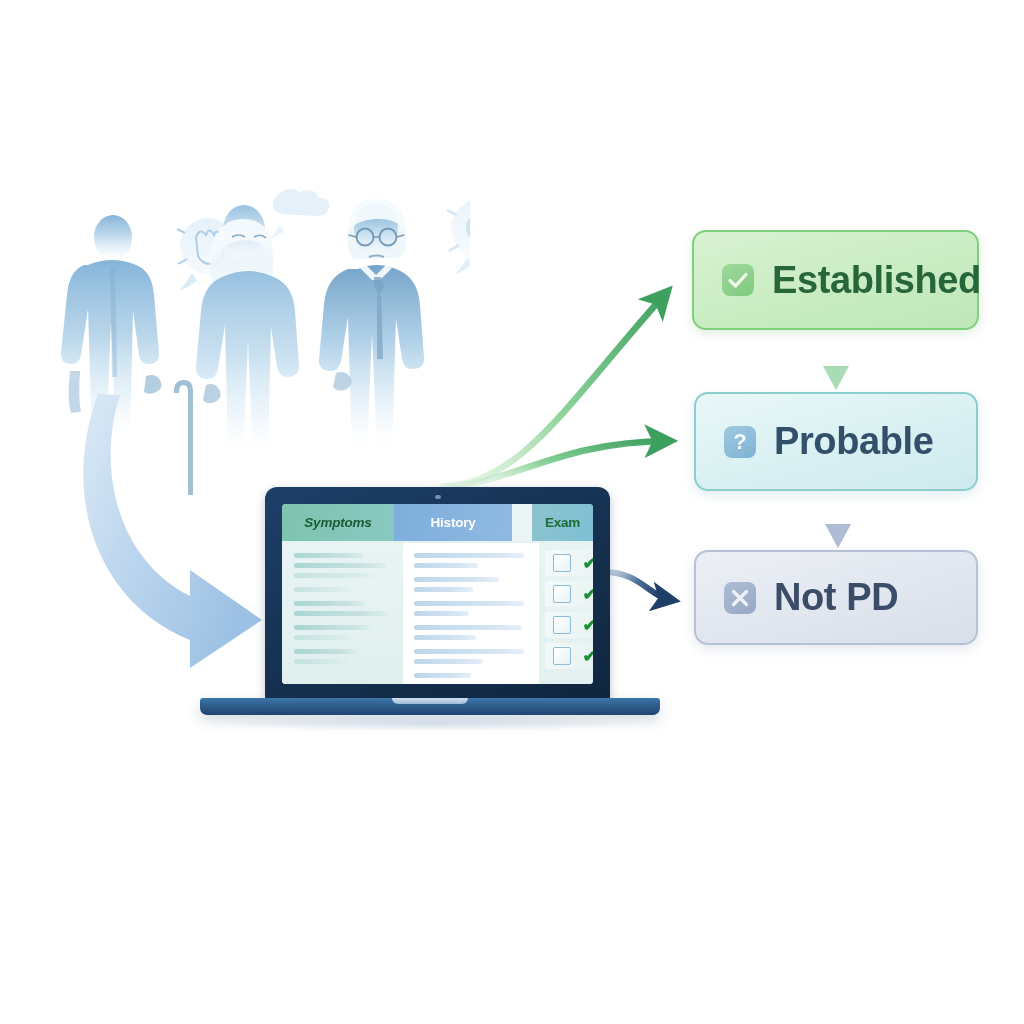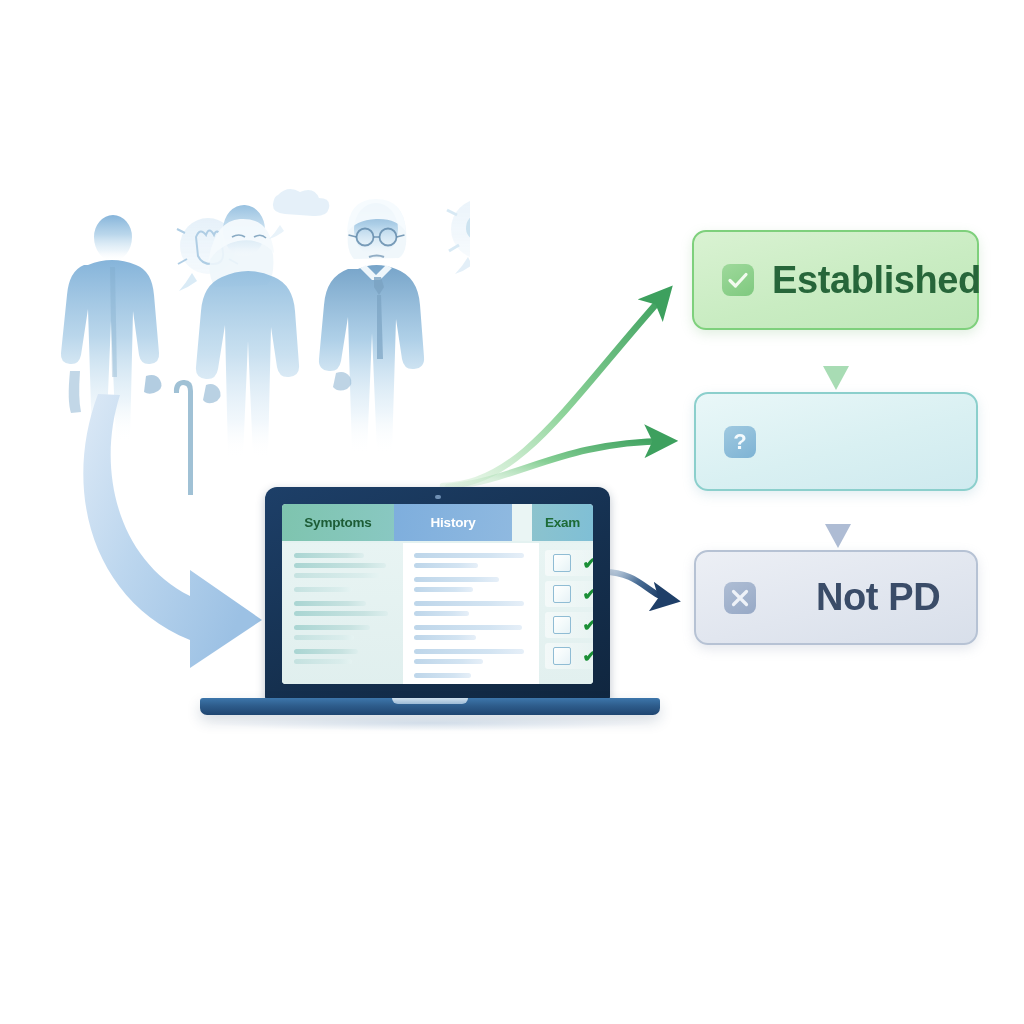--- a/index.html
+++ b/index.html
@@ -79,20 +79,21 @@
     justify-content: center;
     font-size: 13.5px;
     font-weight: bold;
     letter-spacing: -0.2px;
     white-space: nowrap;
   }
   .tab-symptoms {
     flex: 0 0 36%;
     background: linear-gradient(100deg, #7ec4ae 0%, #89c8c2 100%);
     color: #1d5c36;
+    font-style: italic;
   }
   .tab-history {
     flex: 0 0 38%;
     background: linear-gradient(100deg, #7eaedd 0%, #8fb9e0 100%);
     color: #ffffff;
   }
   .tab-exam {
     flex: 1 1 auto;
     background: linear-gradient(100deg, #8cc3cd 0%, #7fbfd6 100%);
     color: #1d6b37;
@@ -240,21 +241,21 @@
     display: flex; align-items: center; justify-content: center;
     color: #f3fafd; font-size: 22px; font-weight: bold;
   }
 
   #card-notpd {
     left: 694px; top: 550px; width: 284px; height: 95px;
     background: linear-gradient(165deg, #eceff5 0%, #e1e6ef 55%, #d8dfea 100%);
     border: 2px solid #b6c2d4;
     box-shadow: 0 4px 12px rgba(130,145,175,0.22);
   }
-  #card-notpd .card-label { color: #3a4c68; margin-left: 42px; }
+  #card-notpd .card-label { color: #3a4c68; }
   #card-notpd .card-icon {
     background: linear-gradient(150deg,#aebdd4,#97a9c6);
   }
 
   
   #arrows {
     position: absolute;
     left: 0; top: 0;
     width: 1024px; height: 1024px;
     pointer-events: none;
@@ -506,20 +507,21 @@
     <div class="card-icon">
       <svg width="32" height="32" viewBox="0 0 32 32">
         <path d="M8 16.5 L13.5 22 L24 10.5" fill="none" stroke="#f2fbef" stroke-width="3.2" stroke-linecap="round" stroke-linejoin="round"></path>
       </svg>
     </div>
     <div class="card-label">Established</div>
   </div>
 
   <div class="card" id="card-probable">
     <div class="card-icon">?</div>
+    <div class="card-label">Probable</div>
   </div>
 
   <div class="card" id="card-notpd">
     <div class="card-icon">
       <svg width="32" height="32" viewBox="0 0 32 32">
         <path d="M9.5 9.5 L22.5 22.5 M22.5 9.5 L9.5 22.5" fill="none" stroke="#eef2f8" stroke-width="3.2" stroke-linecap="round"></path>
       </svg>
     </div>
     <div class="card-label">Not PD</div>
   </div>

